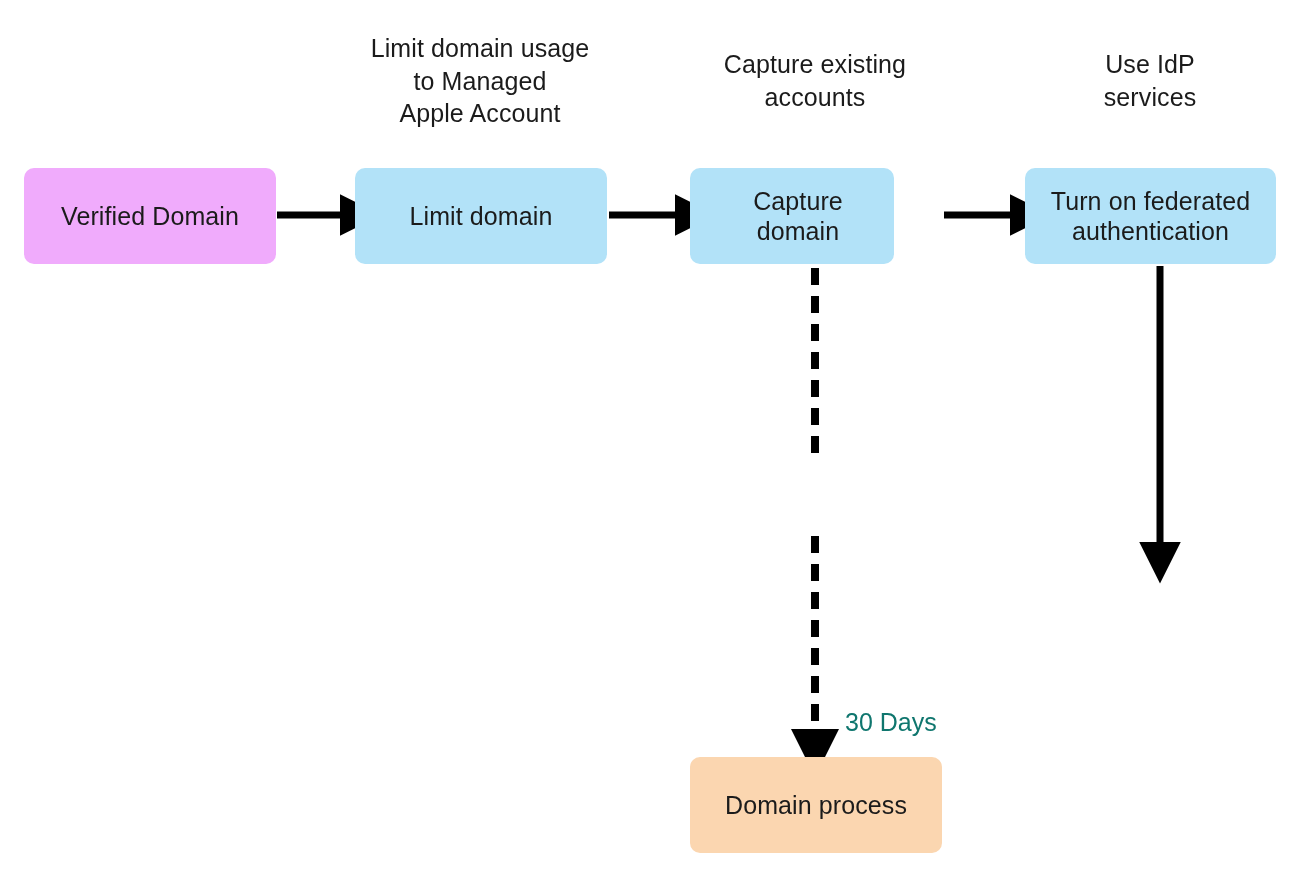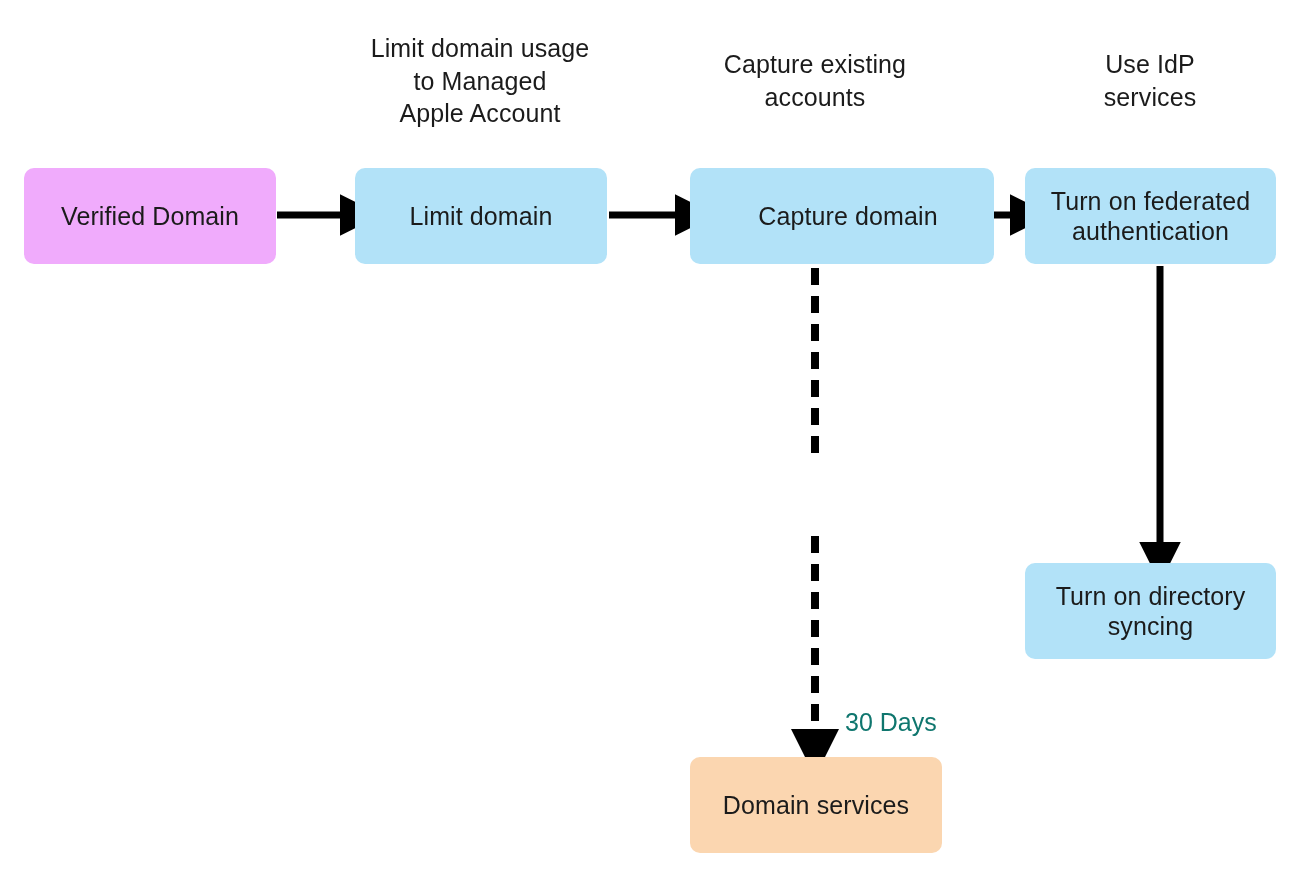--- a/index.html
+++ b/index.html
@@ -112,21 +112,20 @@
   <div class="caption" style="left:1000px; top:48px; width:300px;">Use IdP
 services</div>
 
 
   <div class="caption-small" style="left:845px; top:706px;">30 Days</div>
 
   <div class="node node-green" style="left:24px; top:168px; width:252px; height:96px;">Verified Domain</div>
 
   <div class="node node-blue" style="left:355px; top:168px; width:252px; height:96px;">Limit domain</div>
 
-  <div class="node node-blue" style="left:690px; top:168px; width:304px; height:96px;padding-left:22px;">Capture domain</div>
+  <div class="node node-blue" style="left:690px; top:168px; width:204px; height:96px;padding-left:22px;">Capture domain</div>
 
   <div class="node node-blue" style="left:1025px; top:168px; width:251px; height:96px;">Turn on federated authentication</div>
 
-  <div class="node node-blue" style="left:1025px; top:563px; width:251px; height:96px;">Turn on directory syncing</div>
 
-  <div class="node node-orange" style="left:690px; top:757px; width:252px; height:96px;">Domain services</div>
+  <div class="node node-orange" style="left:690px; top:757px; width:252px; height:96px;">Domain process</div>
 
 </div>
 
 </body></html>

